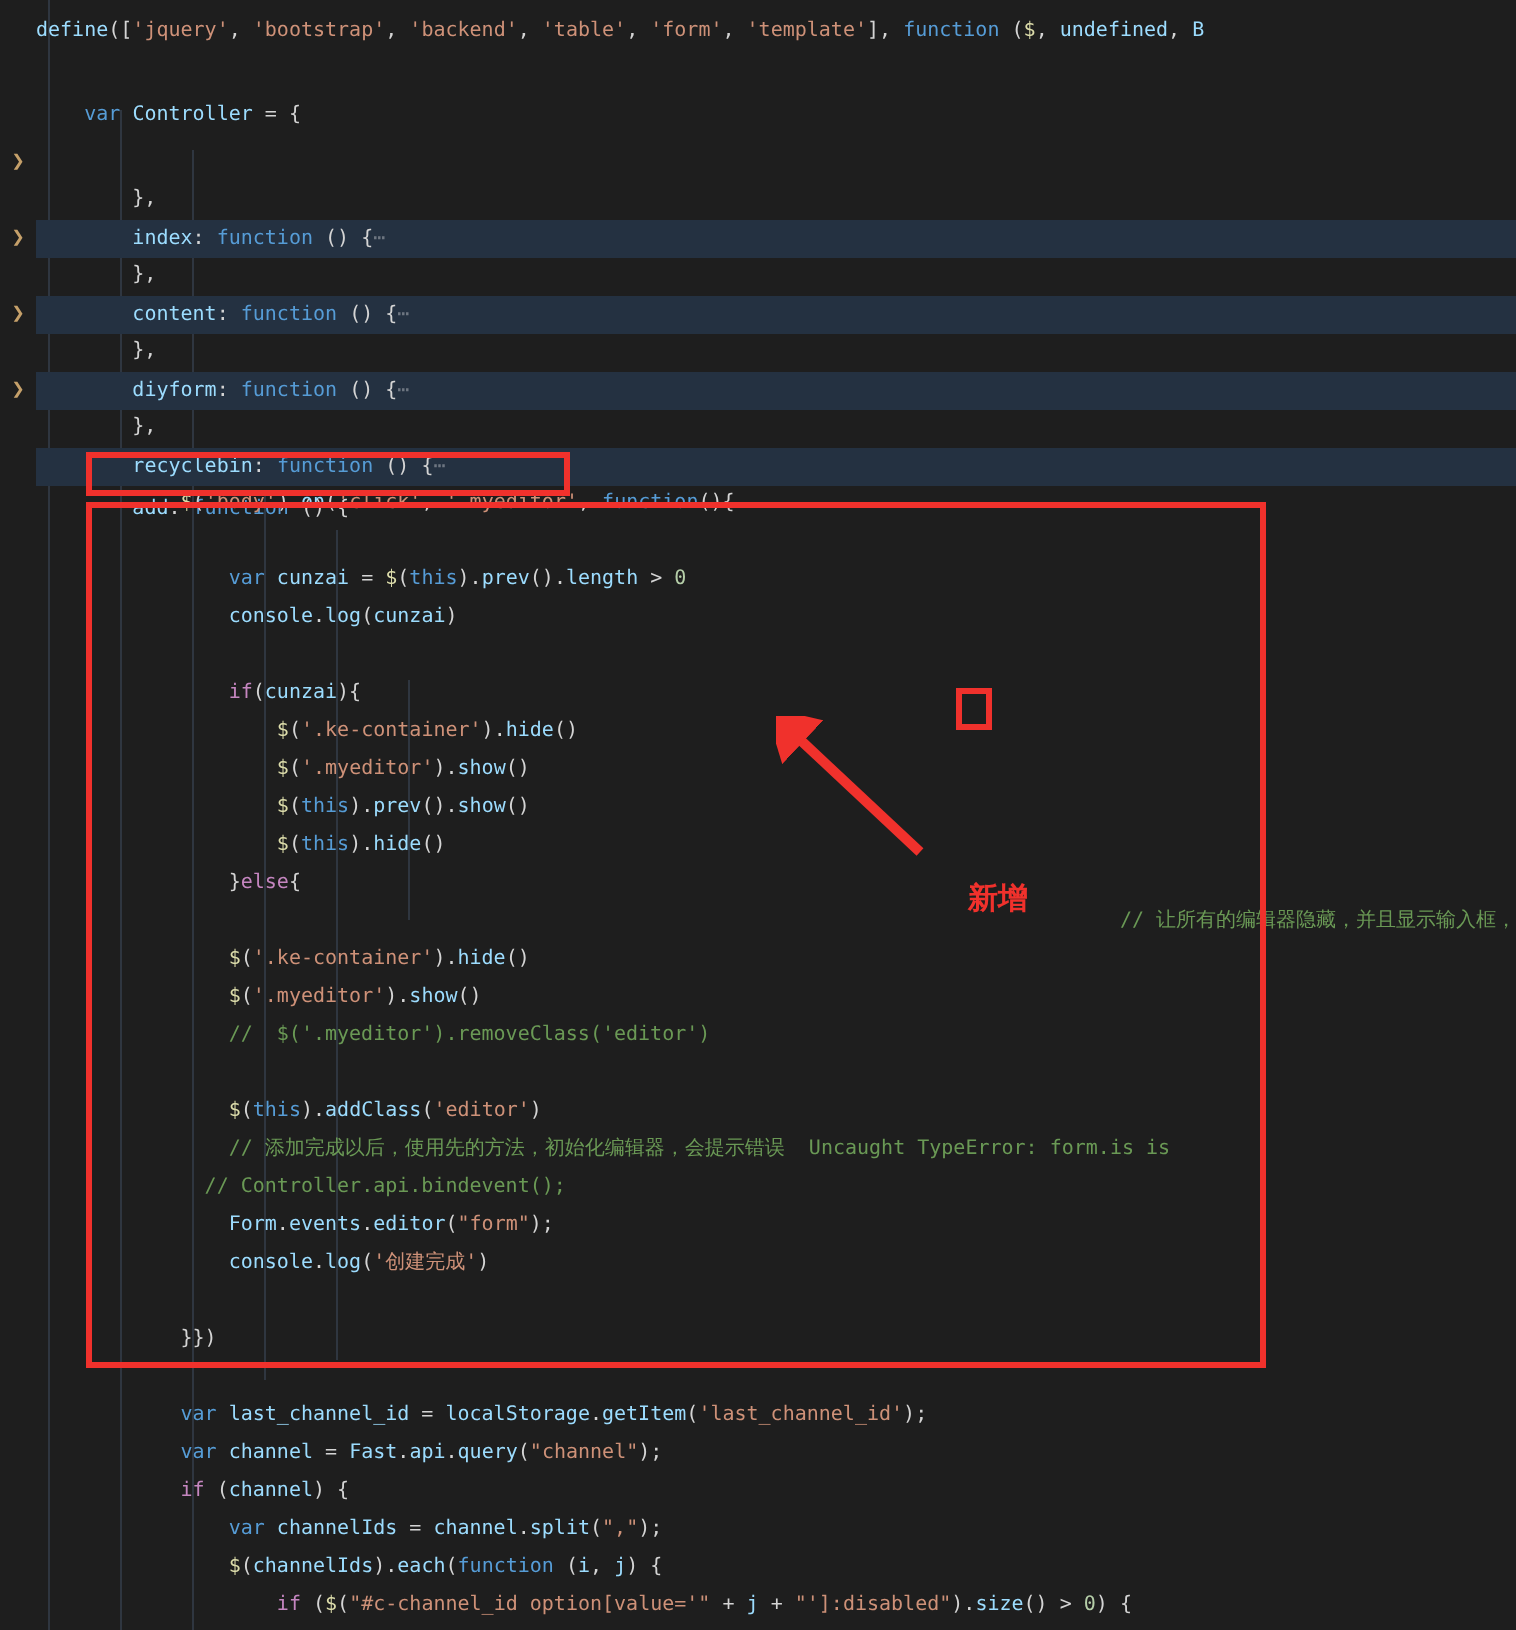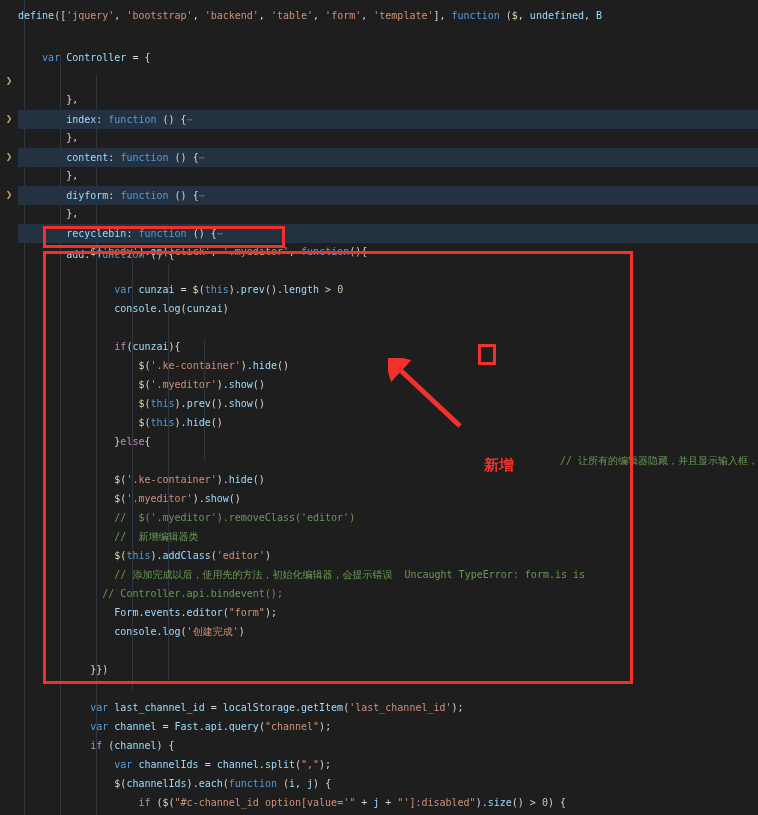--- a/index.html
+++ b/index.html
@@ -145,21 +145,20 @@
       <div class="line" style="top: 337px;"><span class="txt"><span class="pl">                </span><span class="kw">if</span><span class="pl">(</span><span class="var">cunzai</span><span class="pl">){</span></span></div>
       <div class="line" style="top: 356px;"><span class="txt"><span class="pl">                    </span><span class="fn">$</span><span class="pl">(</span><span class="str">'.ke-container'</span><span class="pl">).</span><span class="var">hide</span><span class="pl">()</span></span></div>
       <div class="line" style="top: 375px;"><span class="txt"><span class="pl">                    </span><span class="fn">$</span><span class="pl">(</span><span class="str">'.myeditor'</span><span class="pl">).</span><span class="var">show</span><span class="pl">()</span></span></div>
       <div class="line" style="top: 394px; text-decoration: underline;"><span class="txt"><span class="pl">                    </span><span class="fn">$</span><span class="pl">(</span><span class="blue">this</span><span class="pl">).</span><span class="var">prev</span><span class="pl">().</span><span class="var">show</span><span class="pl">()</span></span></div>
       <div class="line" style="top: 413px;"><span class="txt"><span class="pl">                    </span><span class="fn">$</span><span class="pl">(</span><span class="blue">this</span><span class="pl">).</span><span class="var">hide</span><span class="pl">()</span></span></div>
       <div class="line" style="top: 432px;"><span class="txt"><span class="pl">                </span><span class="pl">}</span><span class="kw">else</span><span class="pl">{</span></span></div>
       <div class="line" style="top: 451px; text-align: right;"><span class="txt"><span class="pl">                    </span><span class="com">// 让所有的编辑器隐藏，并且显示输入框，</span></span></div>
       <div class="line" style="top: 470px;"><span class="txt"><span class="pl">                </span><span class="fn">$</span><span class="pl">(</span><span class="str">'.ke-container'</span><span class="pl">).</span><span class="var">hide</span><span class="pl">()</span></span></div>
       <div class="line" style="top: 489px;"><span class="txt"><span class="pl">                </span><span class="fn">$</span><span class="pl">(</span><span class="str">'.myeditor'</span><span class="pl">).</span><span class="var">show</span><span class="pl">()</span></span></div>
       <div class="line" style="top: 508px;"><span class="txt"><span class="pl">                </span><span class="com">//  $('.myeditor').removeClass('editor')</span></span></div>
-      <div class="line" style="top: 527px;"><span class="txt"><span class="pl">                </span><span class="com">//  新增编辑器类</span></span></div>
       <div class="line" style="top: 546px;"><span class="txt"><span class="pl">                </span><span class="fn">$</span><span class="pl">(</span><span class="blue">this</span><span class="pl">).</span><span class="var">addClass</span><span class="pl">(</span><span class="str">'editor'</span><span class="pl">)</span></span></div>
       <div class="line" style="top: 565px;"><span class="txt"><span class="pl">                </span><span class="com">// 添加完成以后，使用先的方法，初始化编辑器，会提示错误  Uncaught TypeError: form.is is</span></span></div>
       <div class="line" style="top: 584px;"><span class="txt"><span class="pl">              </span><span class="com">// Controller.api.bindevent();</span></span></div>
       <div class="line" style="top: 603px;"><span class="txt"><span class="pl">                </span><span class="var">Form</span><span class="pl">.</span><span class="var">events</span><span class="pl">.</span><span class="var">editor</span><span class="pl">(</span><span class="str">"form"</span><span class="pl">);</span></span></div>
       <div class="line" style="top: 622px;"><span class="txt"><span class="pl">                </span><span class="var">console</span><span class="pl">.</span><span class="var">log</span><span class="pl">(</span><span class="str">'创建完成'</span><span class="pl">)</span></span></div>
       <div class="line" style="top: 641px;"><span class="txt"></span></div>
       <div class="line" style="top: 660px;"><span class="txt"><span class="pl">            }})</span></span></div>
       <div class="line" style="top: 679px;"><span class="txt"></span></div>
       <div class="line" style="top: 698px;"><span class="txt"><span class="pl">            </span><span class="blue">var</span><span class="pl"> </span><span class="var">last_channel_id</span><span class="pl"> = </span><span class="var">localStorage</span><span class="pl">.</span><span class="var">getItem</span><span class="pl">(</span><span class="str">'last_channel_id'</span><span class="pl">);</span></span></div>
       <div class="line" style="top: 717px;"><span class="txt"><span class="pl">            </span><span class="blue">var</span><span class="pl"> </span><span class="var">channel</span><span class="pl"> = </span><span class="var">Fast</span><span class="pl">.</span><span class="var">api</span><span class="pl">.</span><span class="var">query</span><span class="pl">(</span><span class="str">"channel"</span><span class="pl">);</span></span></div>
@@ -182,15 +181,15 @@
 
   <svg class="anno arrow-svg" id="anno-arrow" width="90" height="90" style="left:388px; top:358px;" viewBox="0 0 90 90">
     <defs>
       <marker id="ah" markerWidth="6" markerHeight="6" refX="1.2" refY="3" orient="auto" markerUnits="strokeWidth">
         <path d="M0,0 L0,6 L5.2,3 z" fill="#f0312c"></path>
       </marker>
     </defs>
     <line x1="72" y1="68" x2="9" y2="9" stroke="#f0312c" stroke-width="5" marker-end="url(#ah)"></line>
   </svg>
 
-  <div class="anno anno-text" id="anno-note" style="left: 484px; top: 456px; color: rgb(240, 49, 44);">新增</div>
+  <div class="anno anno-text" id="anno-note" style="left: 484px; top: 440px; color: rgb(240, 49, 44);">新增</div>
 
 </div>
 
 </body></html>

